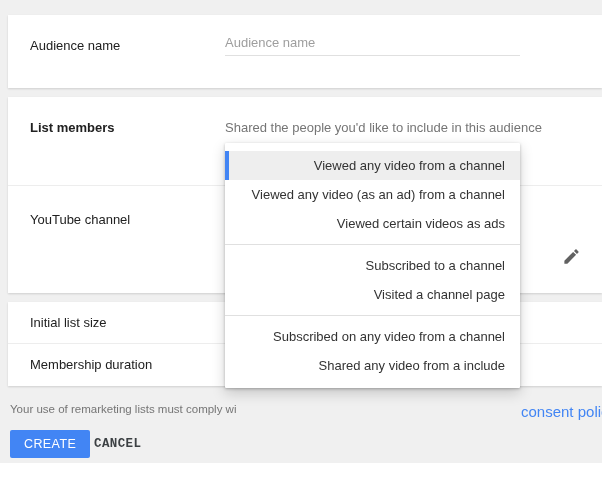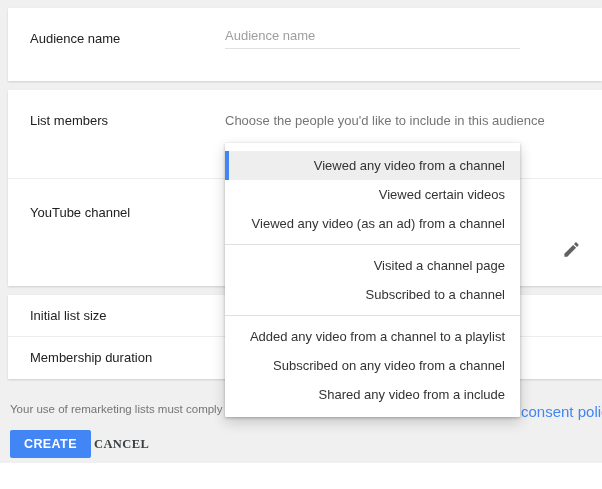--- a/index.html
+++ b/index.html
@@ -10,36 +10,37 @@
     font-family:"Liberation Sans","DejaVu Sans",sans-serif;
     overflow:hidden;
   }
   .bottom-strip{
     position:absolute;left:0;right:0;bottom:0;height:26px;background:#ffffff;
   }
   .card{
     position:absolute;left:8px;right:0;
     background:#ffffff;
     box-shadow:0 1px 2px rgba(0,0,0,0.14);
+    margin-top:7px;
   }
   .card1{top:8px;height:73px;}
   .card2{top:90px;height:196px;}
   .card3{top:295px;height:84px;}
   .label{
     font-size:13px;color:#212121;
   }
   .card1 .label{position:absolute;left:22px;top:23px;}
   .input{
     position:absolute;left:217px;top:14px;width:295px;height:26px;
     border:none;border-bottom:1px solid #e0e0e0;outline:none;
     font-family:"Liberation Sans","DejaVu Sans",sans-serif;
     font-size:13px;color:#212121;background:transparent;padding:0;
   }
   .input::placeholder{color:#9e9e9e;}
-  .lm-label{position:absolute;left:22px;top:23px;}
+  .lm-label{position:absolute;left:22px;top:23px;font-weight:bold;}
   .lm-value{
     position:absolute;left:217px;top:23px;
     font-size:13px;color:#757575;cursor:pointer;white-space:nowrap;
   }
   .card2-div{position:absolute;left:0;right:0;top:88px;border-top:1px solid #ededed;}
   .yt-label{position:absolute;left:22px;top:115px;}
   .edit-btn{
     position:absolute;right:14px;top:142px;
     width:34px;height:34px;border:none;background:transparent;cursor:pointer;
     display:flex;align-items:center;justify-content:center;padding:0;
@@ -51,27 +52,27 @@
     font-size:11.5px;color:#757575;white-space:nowrap;
   }
   .policy-link{
     position:absolute;left:521px;top:403px;
     font-size:15px;color:#4285f4;text-decoration:none;cursor:pointer;white-space:nowrap;
   }
   .create-btn{
     position:absolute;left:10px;top:430px;height:28px;
     background:#4285f4;color:#ffffff;border:none;border-radius:2px;
     font-family:"Liberation Sans","DejaVu Sans",sans-serif;
-    font-size:12.5px;font-weight:700;letter-spacing:0.4px;
+    font-size:12.5px;font-weight:400;letter-spacing:0.4px;
     padding:0 14px;cursor:pointer;
   }
   .cancel-btn{
     position:absolute;left:86px;top:430px;height:28px;
     background:transparent;border:none;
-    font-family:Liberation Serif, serif;
+    font-family:Liberation Mono, monospace;
     font-size:12.5px;font-weight:700;letter-spacing:0.4px;
     color:#3c4043;padding:0 8px;cursor:pointer;
   }
   .dropdown{
     position:absolute;left:225px;top:143px;width:295px;
     background:#ffffff;border-radius:1px;
     box-shadow:0 1px 3px rgba(0,0,0,0.25),0 5px 14px rgba(0,0,0,0.18);
     padding:8px 0;z-index:5;box-sizing:border-box;text-align:right;
   }
   .dd-item{
@@ -92,21 +93,21 @@
 
   <div class="bottom-strip"></div>
 
   <section class="card card1">
     <span class="label">Audience name</span>
     <input class="input" type="text" placeholder="Audience name" style="">
   </section>
 
   <section class="card card2">
     <span class="label lm-label">List members</span>
-    <span class="value lm-value">Choose the people you'd like to include in this audience</span>
+    <span class="value lm-value">Shared the people you'd like to include in this audience</span>
     <div class="card2-div"></div>
     <span class="label yt-label">YouTube channel</span>
     <button class="edit-btn">
       <span style="display:flex;">
         <svg width="19" height="19" viewBox="0 0 24 24" fill="#616161" aria-hidden="true">
           <path d="M3 17.25V21h3.75L17.81 9.94l-3.75-3.75L3 17.25zM20.71 7.04c.39-.39.39-1.02 0-1.41l-2.34-2.34c-.39-.39-1.02-.39-1.41 0l-1.83 1.83 3.75 3.75 1.83-1.83z"></path>
         </svg>
       </span>
     </button>
   </section>
@@ -124,24 +125,23 @@
   <div class="disclaimer">
     <span>Your use of remarketing lists must comply wi</span>
   </div>
   <a class="policy-link">consent policy.</a>
 
   <button class="create-btn">CREATE</button>
   <button class="cancel-btn">CANCEL</button>
 
   <div class="dropdown">
       <div class="dd-item selected">Viewed any video from a channel</div>
-      <div class="dd-item">Viewed certain videos</div>
       <div class="dd-item">Viewed any video (as an ad) from a channel</div>
+      <div class="dd-item">Viewed certain videos as ads</div>
       <div class="dd-divider"></div>
+      <div class="dd-item">Subscribed to a channel</div>
       <div class="dd-item">Visited a channel page</div>
-      <div class="dd-item">Subscribed to a channel</div>
       <div class="dd-divider"></div>
-      <div class="dd-item">Added any video from a channel to a playlist</div>
       <div class="dd-item">Subscribed on any video from a channel</div>
       <div class="dd-item">Shared any video from a include</div>
     </div>
 
 </div>
 
 </body></html>

